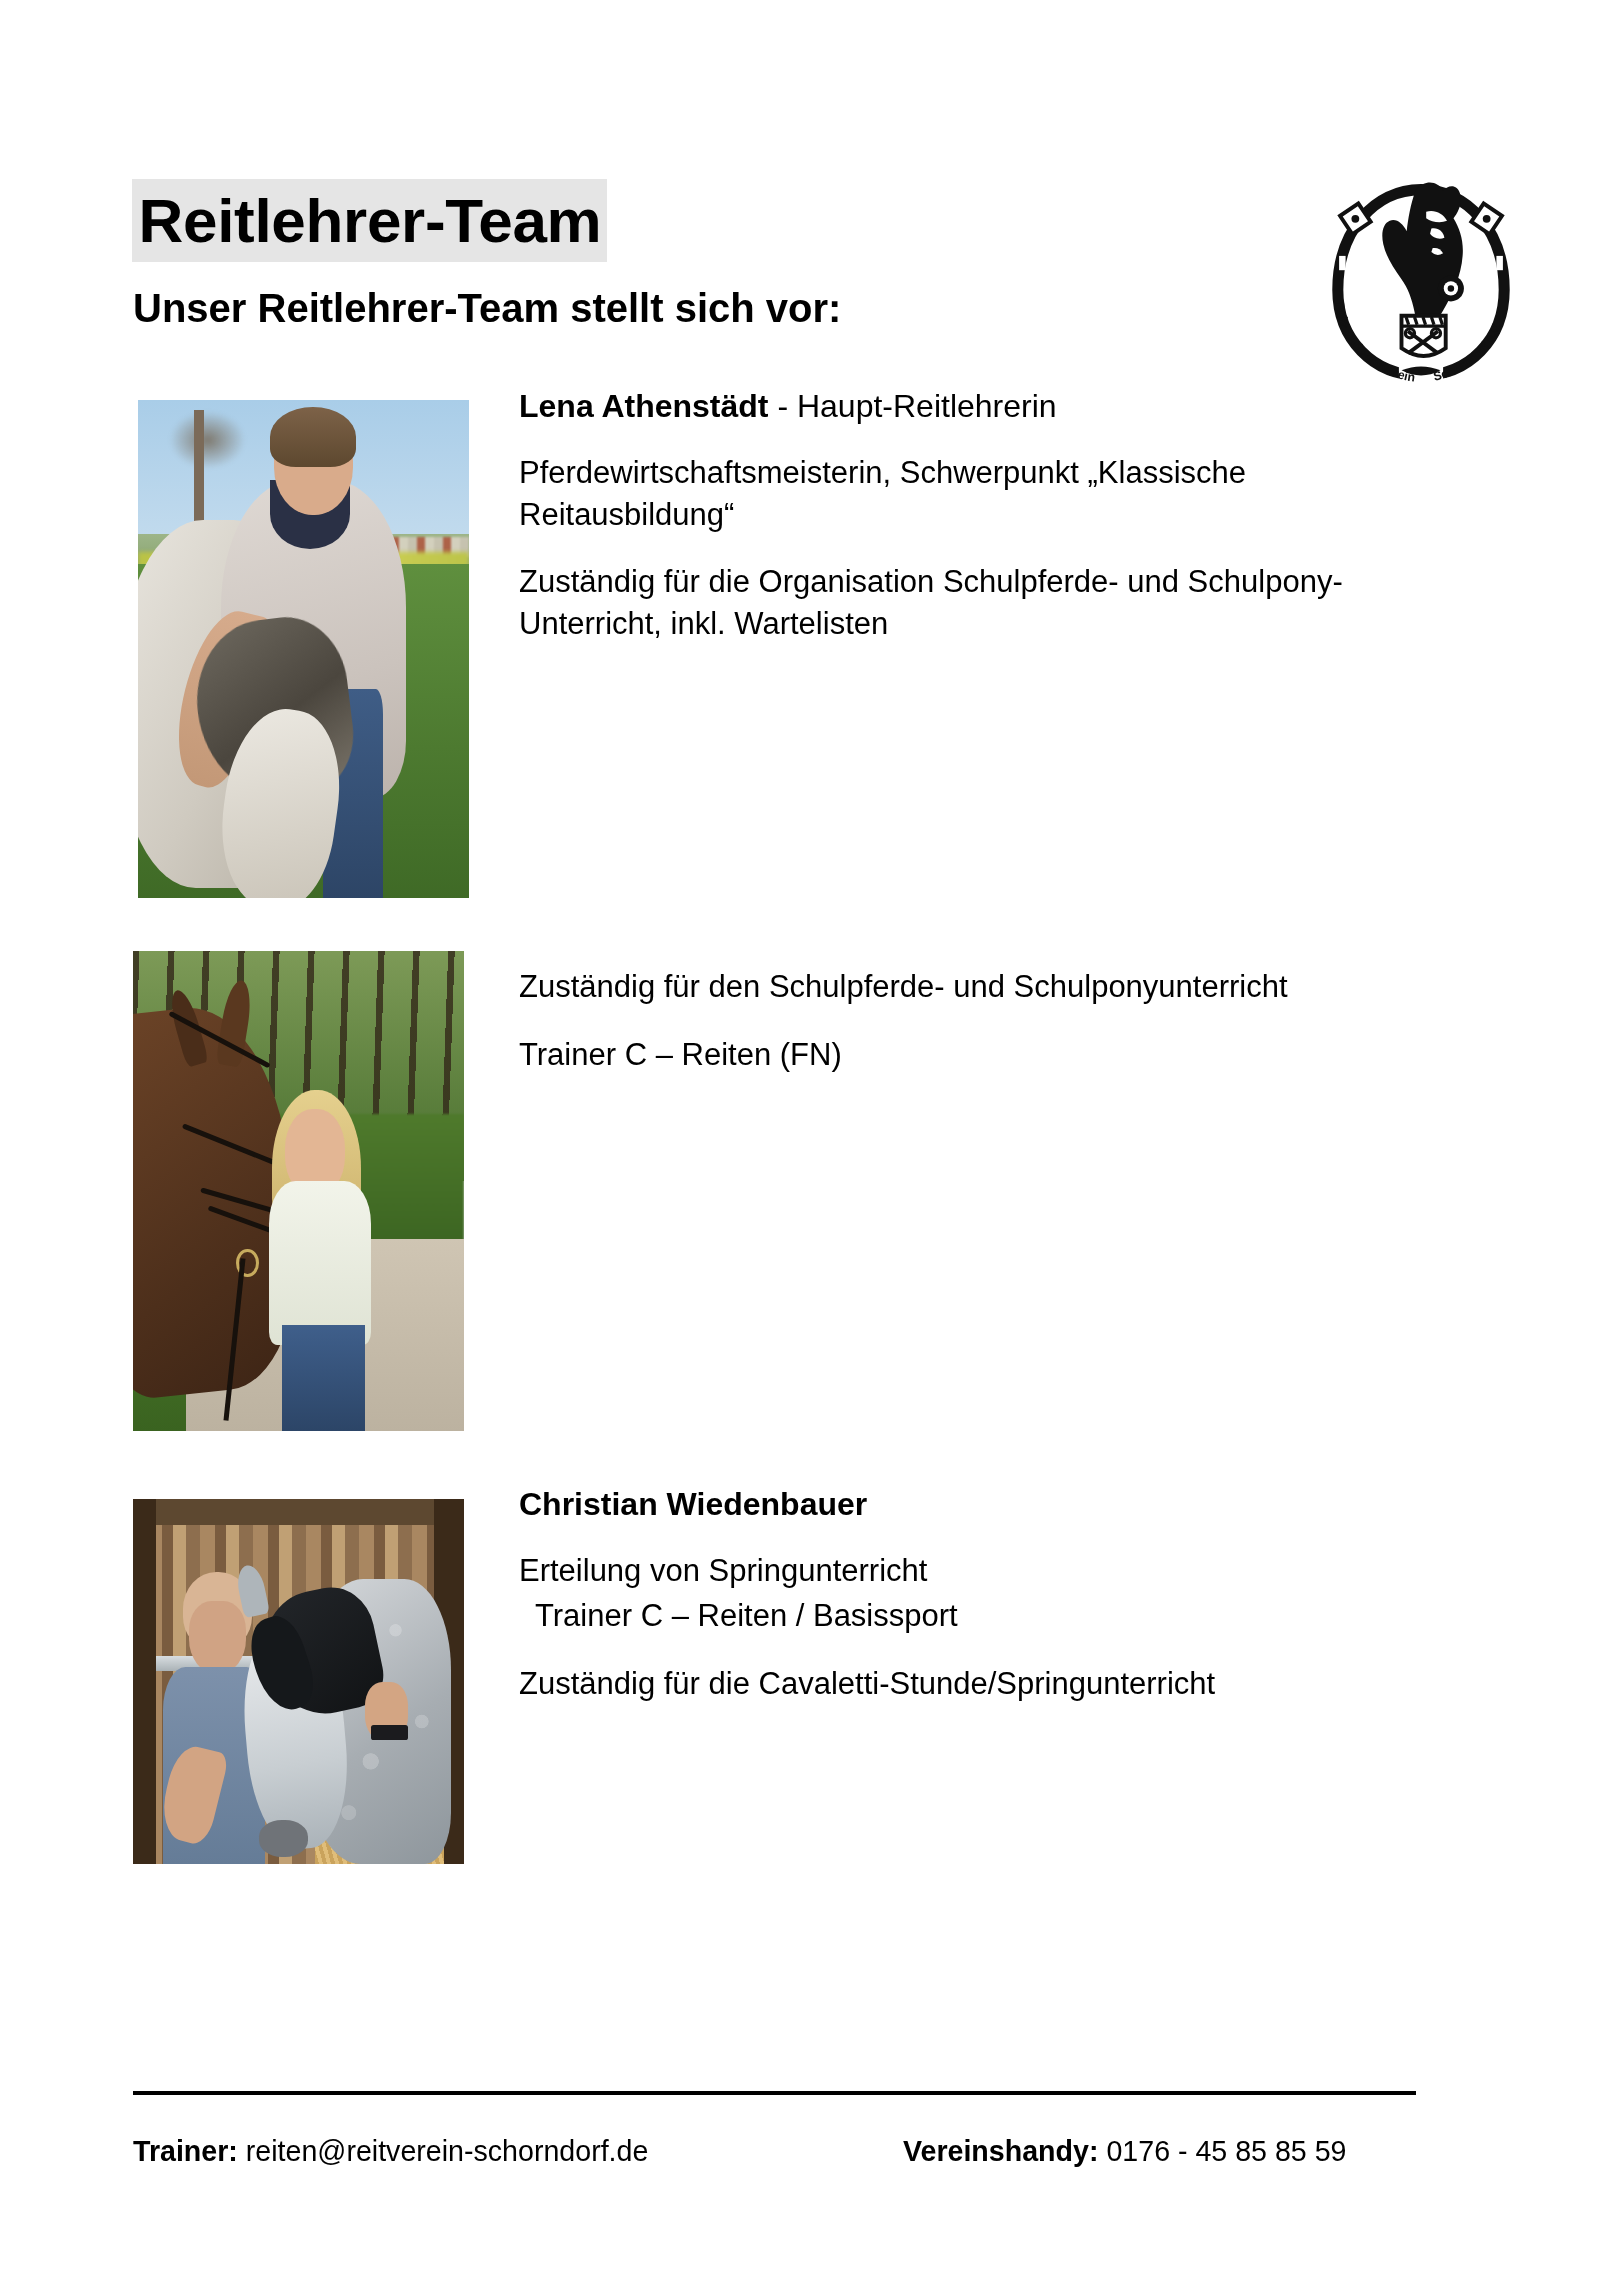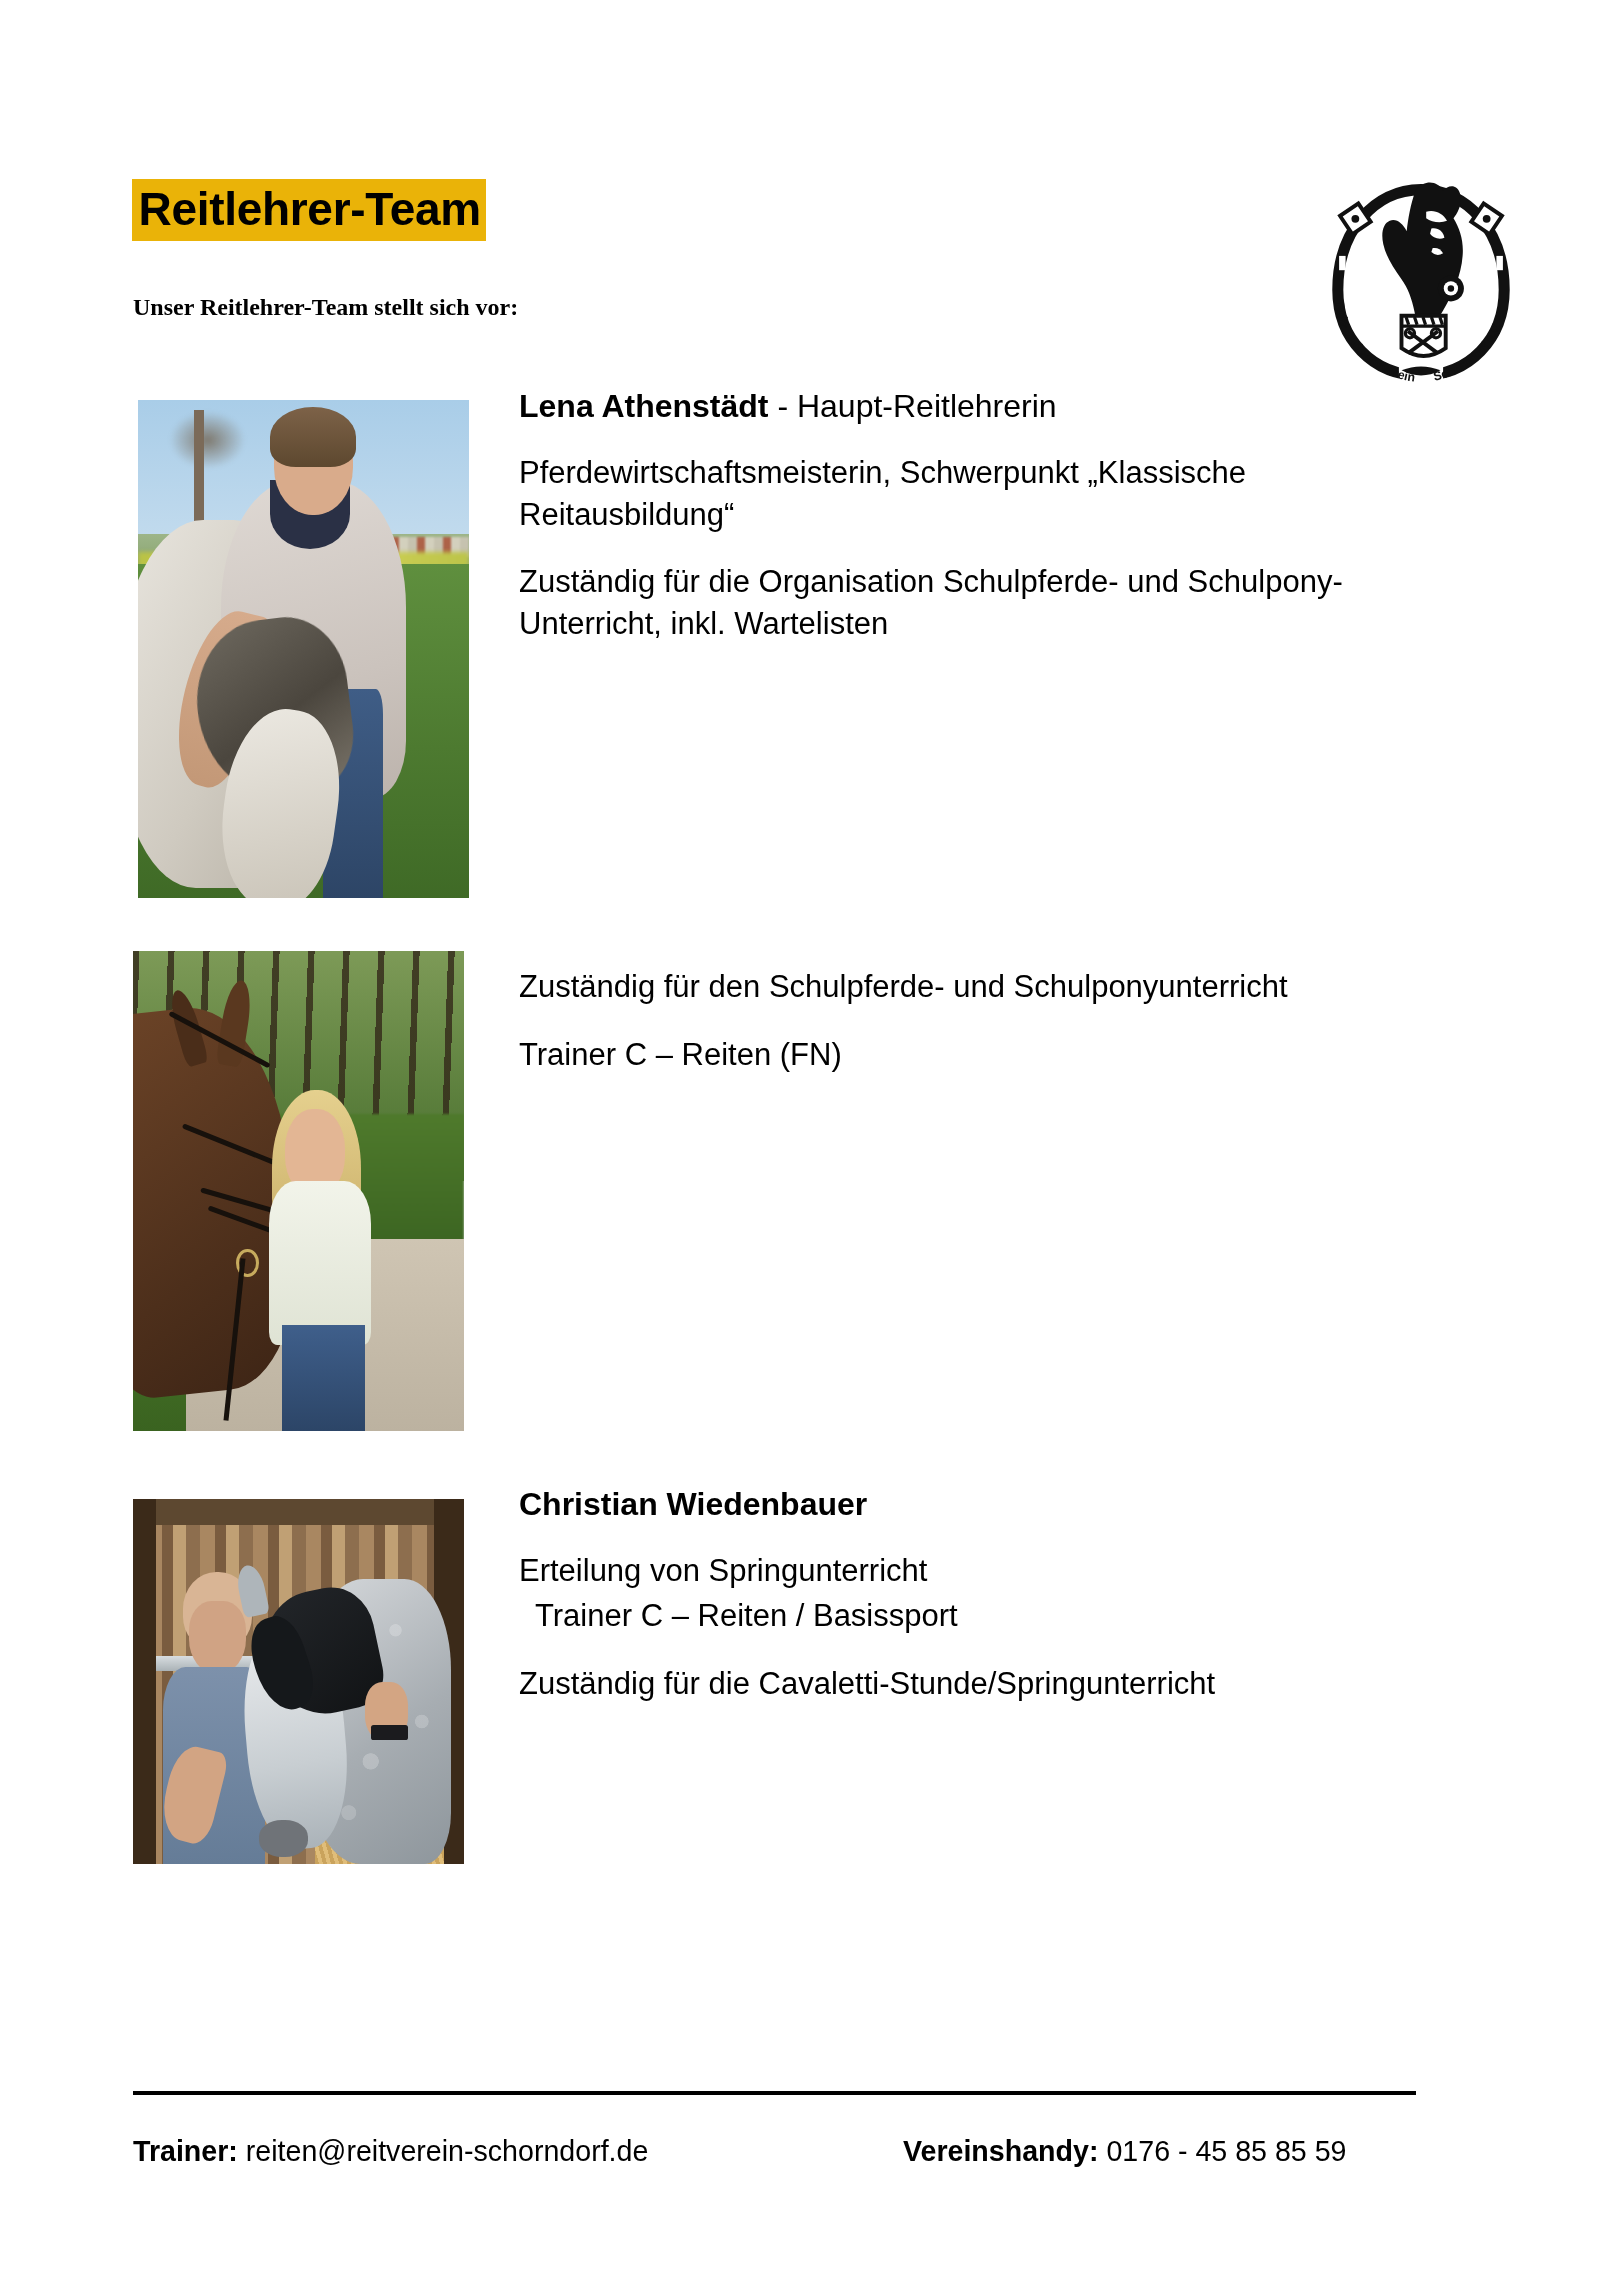--- a/index.html
+++ b/index.html
@@ -24,38 +24,37 @@
   }
 
   
   .title-wrap {
     position: absolute;
     left: 132px;
     top: 179px;
   }
   .doc-title {
     display: inline-block;
-    background: #eab308;
-    font-size: 46px;
+    background: #e5e5e5;
+    font-size: 62px;
     font-weight: bold;
     line-height: 1.34;
     letter-spacing: -0.3px;
     padding: 0 5.2px 0 6.5px;
     white-space: nowrap;
   }
 
   .subtitle {
     position: absolute;
     left: 133px;
-    top: 293px;
-    font-size: 24px;
+    top: 284px;
+    font-size: 40px;
     font-weight: bold;
     line-height: 1.2;
     white-space: nowrap;
-    font-family: Liberation Serif, serif;
   }
 
   
   .logo {
     position: absolute;
     left: 1304px;
     top: 161px;
     width: 234px;
     height: 234px;
   }

